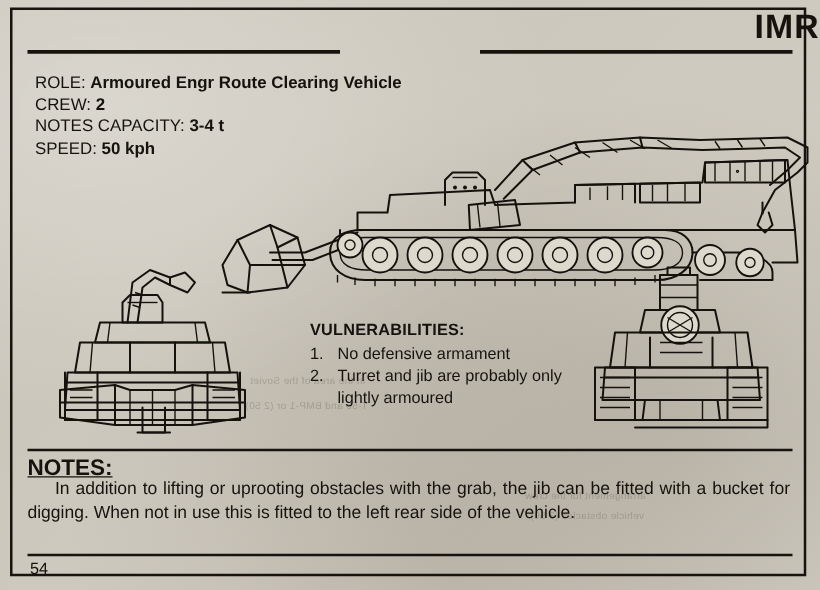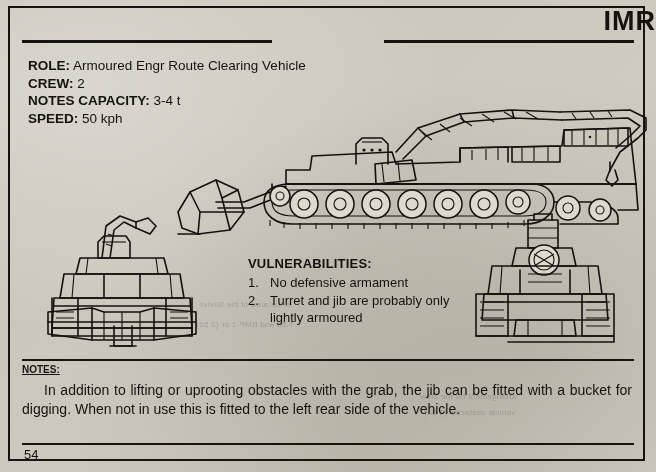--- a/index.html
+++ b/index.html
@@ -69,22 +69,22 @@
   .rule-right { right: 22px; width: 250px; }
 
   .specs {
     position: absolute;
     left: 28px;
     top: 57px;
     font-size: 13.5px;
     line-height: 17.5px;
   }
   .specs .row { white-space: nowrap; }
-  .specs .lbl { font-weight: bold; }
-  .specs .val { font-weight: normal; }
+  .specs .lbl { font-weight: normal; }
+  .specs .val { font-weight: bold; }
 
   .vuln {
     position: absolute;
     left: 248px;
     top: 255px;
     font-size: 13px;
     line-height: 17px;
     width: 210px;
   }
   .vuln .hdr {
@@ -113,21 +113,21 @@
     left: 22px;
     right: 22px;
     top: 359px;
     height: 2px;
     background: #17130f;
   }
   .notes-hdr {
     position: absolute;
     left: 22px;
     top: 364px;
-    font-size: 10px;
+    font-size: 18px;
     font-weight: bold;
     text-decoration: underline;
   }
   .notes-body {
     position: absolute;
     left: 22px;
     right: 24px;
     top: 381px;
     font-size: 14px;
     line-height: 19px;

